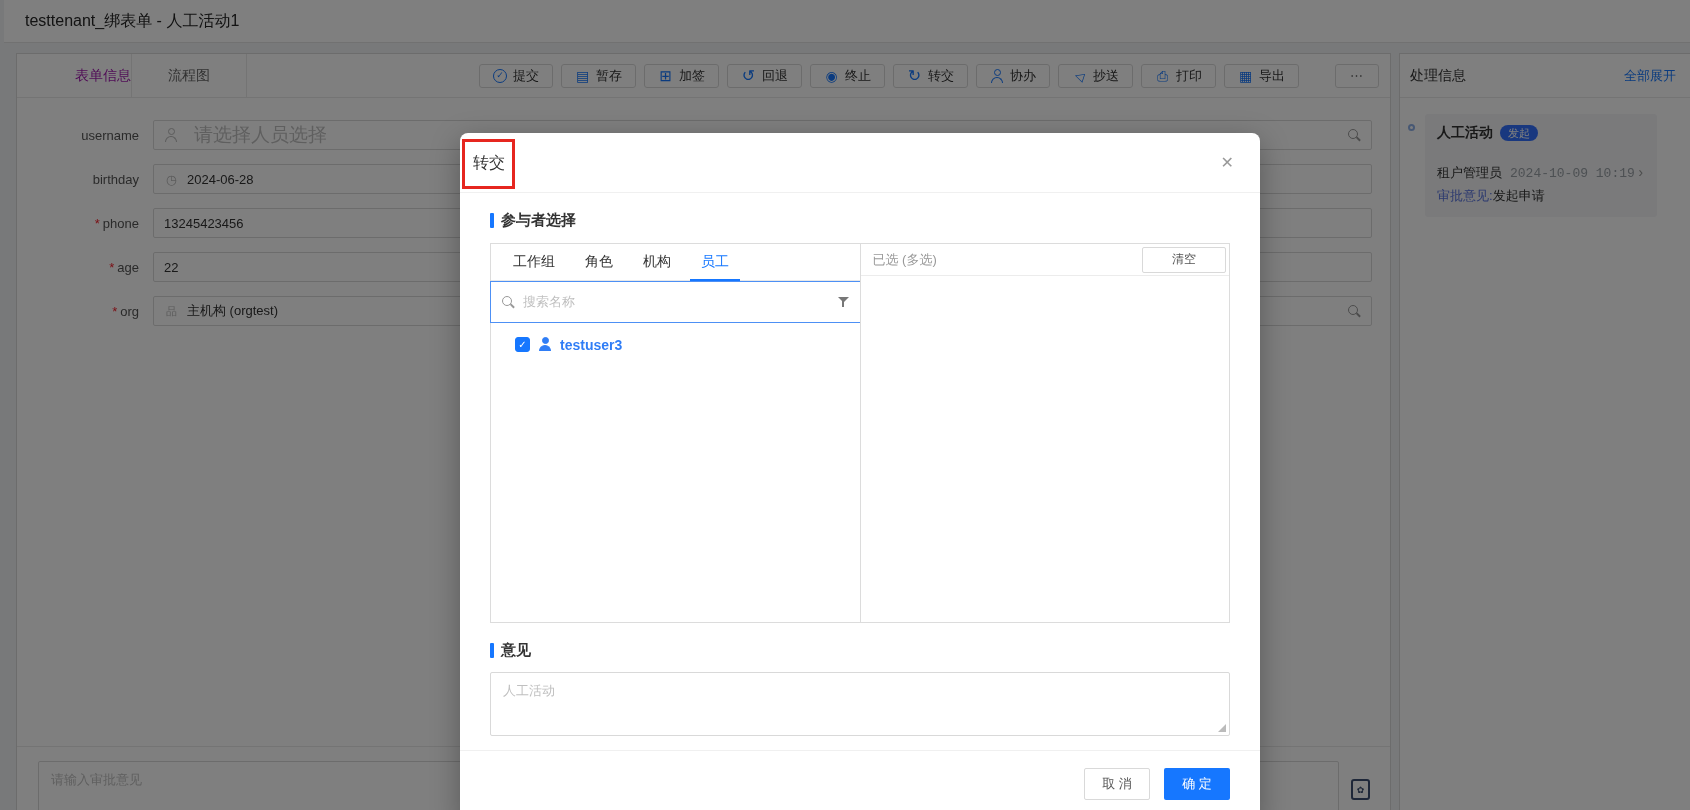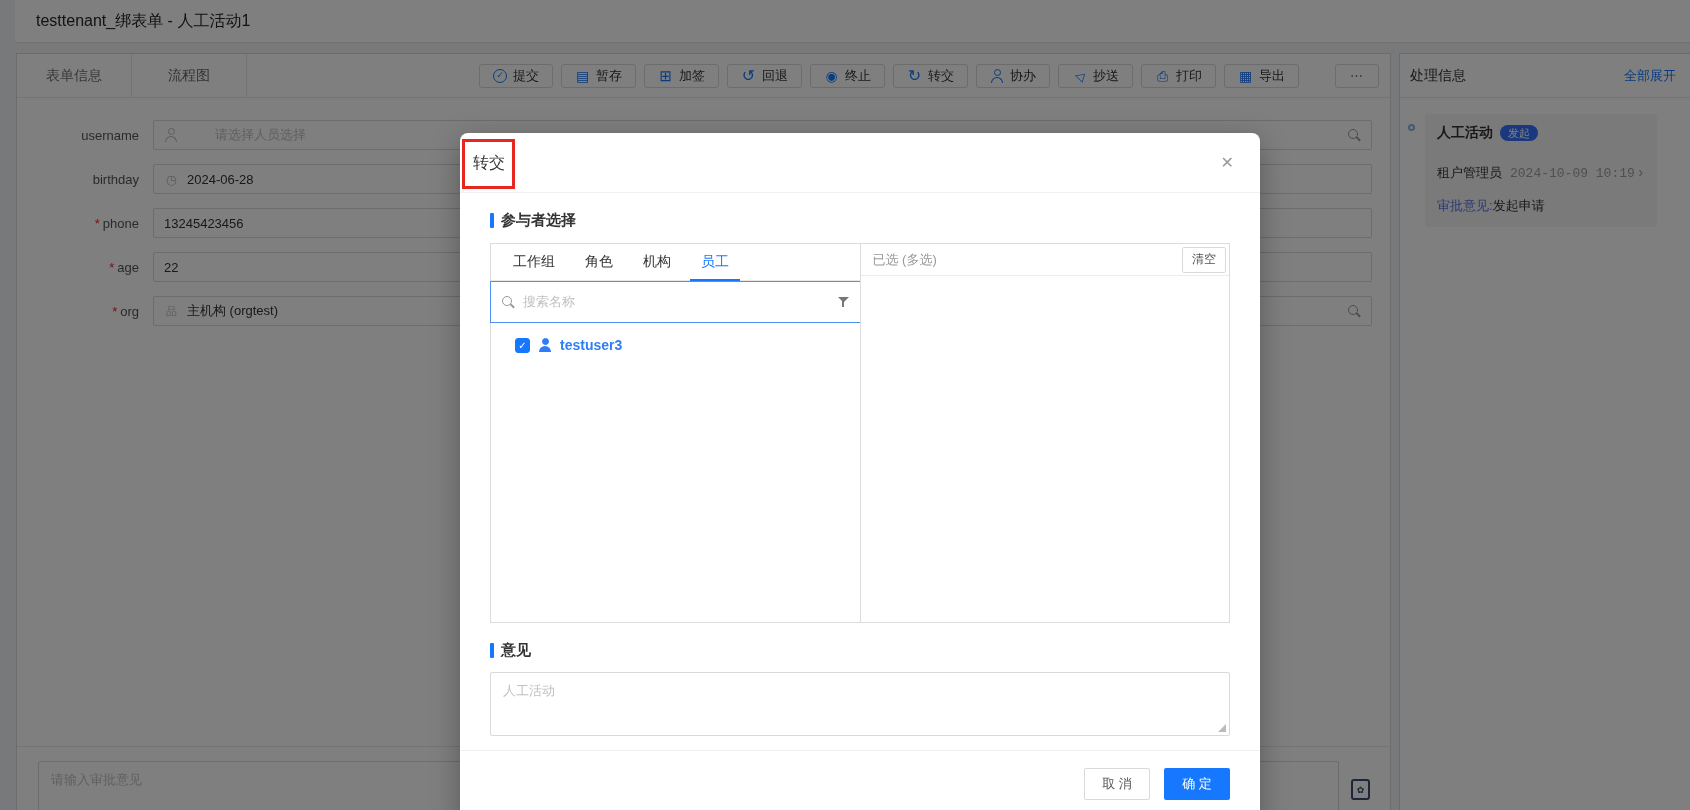--- a/index.html
+++ b/index.html
@@ -1,24 +1,24 @@
 <!DOCTYPE html>
 <html><head>
 <meta charset="utf-8">
 <style>
   *{margin:0;padding:0;box-sizing:border-box;}
   body{font-family:"Liberation Sans","DejaVu Sans",sans-serif;background:#555;}
   .screen{position:relative;width:1690px;height:810px;overflow:hidden;background:#f0f2f5;font-size:13px;color:#333;}
 
   
-  .titlebar{position:absolute;left:15px;top:0;right:0;height:43px;background:#fff;border-bottom:1px solid #e2e2e2;display:flex;align-items:center;padding-left:21px;font-size:16px;font-weight:500;color:#262626;}
+  .titlebar{position:absolute;left:4px;top:0;right:0;height:43px;background:#fff;border-bottom:1px solid #e2e2e2;display:flex;align-items:center;padding-left:21px;font-size:16px;font-weight:500;color:#262626;}
   .main-card{position:absolute;left:16px;top:53px;width:1375px;bottom:-20px;background:#fff;border:1px solid #d8d8d8;}
   .tabrow{display:flex;height:44px;border-bottom:1px solid #e8e8e8;align-items:stretch;}
   .ftab{width:115px;display:flex;align-items:center;justify-content:center;border-right:1px solid #e8e8e8;font-size:14px;color:#666;cursor:pointer;}
-  .ftab.active{color:#737373;}
+  .ftab.active{color:#a21caf;justify-content:flex-end;}
   .toolbar{flex:1;display:flex;align-items:center;justify-content:flex-end;gap:8px;padding-right:11px;}
   .tbtn{height:24px;display:inline-flex;align-items:center;gap:6px;padding:0 13px;background:#fff;border:1px solid #d9d9d9;border-radius:3px;font-size:13px;color:#333;cursor:pointer;}
   .tbtn .icx{color:#1677ff;}
   .more-btn{width:44px;justify-content:center;margin-left:28px;color:#555;letter-spacing:1px;}
 
   .icx{display:inline-flex;align-items:center;justify-content:center;width:15px;height:15px;font-size:14px;line-height:1;}
   .ic-submit-icon{border:1.3px solid currentColor;border-radius:50%;width:14px;height:14px;}
   .ic-submit-icon::before{content:"✓";font-size:9px;}
   .ic-save-icon::before{content:"▤";}
   .ic-addsign-icon::before{content:"⊞";font-size:15px;}
@@ -44,21 +44,21 @@
   .funnel::before{content:"";position:absolute;top:1px;left:1px;border-left:5px solid transparent;border-right:5px solid transparent;border-top:5px solid currentColor;width:1px;}
   .funnel::after{content:"";position:absolute;top:5px;left:5px;width:2px;height:6px;background:currentColor;}
 
   .form-area{padding:22px 18px 0 0;}
   .frow{display:flex;align-items:center;margin-bottom:14px;}
   .flabel{width:122px;text-align:right;margin-right:14px;color:#555;font-size:13px;flex:none;}
   .star{color:#f5222d;margin-right:3px;}
   .finput{flex:1;height:30px;border:1px solid #d9d9d9;border-radius:2px;display:flex;align-items:center;padding:0 10px;gap:8px;background:#fff;}
   .finput .lead{color:#b8b8b8;}
   .fvalue{color:#333;font-size:13px;}
-  .fplaceholder{color:#bfbfbf;font-size:13px;margin-left:21px;}
+  .fplaceholder{color:#bfbfbf;font-size:19px;}
   .finput .trail{margin-left:auto;color:#999;}
 
   .approval{position:absolute;left:0;right:0;top:692px;border-top:1px solid #e8e8e8;padding:14px 12px 0 21px;display:flex;align-items:flex-start;gap:12px;}
   .approval-box{flex:1;height:85px;border:1px solid #d9d9d9;border-radius:2px;padding:9px 12px;color:#bfbfbf;font-size:13px;background:#fff;}
   .bookmark{width:19px;height:21px;border:2px solid #3c4f72;border-radius:3px;display:flex;align-items:center;justify-content:center;color:#3c4f72;font-size:9px;margin:18px 8px 0 0;cursor:pointer;}
   .bookmark::before{content:"✿";}
 
   .right-panel{position:absolute;left:1399px;top:53px;right:0;bottom:-20px;background:#fff;border:1px solid #d8d8d8;border-right:none;}
   .rp-head{height:44px;display:flex;align-items:center;padding:0 14px 0 10px;border-bottom:1px solid #e8e8e8;}
   .rp-title{font-size:14px;color:#333;}
@@ -67,21 +67,21 @@
   .titem{display:flex;align-items:flex-start;}
   .tbullet{width:7px;height:7px;border:2px solid #8fb0e8;border-radius:50%;margin-top:10px;flex:none;}
   .tcard{flex:1;margin:0 33px 0 10px;background:#f4f5f7;border-radius:3px;padding:10px 12px 12px;}
   .tl1{display:flex;align-items:center;gap:7px;}
   .tnode{font-size:14px;font-weight:bold;color:#333;}
   .tbadge{background:#3370ff;color:#fff;font-size:11px;border-radius:9px;padding:2px 8px;line-height:1.1;}
   .tl2{display:flex;align-items:center;margin-top:22px;font-size:13px;font-family:Liberation Mono, monospace;}
   .toper{color:#333;}
   .ttime{color:#9aa0a6;margin-left:8px;}
   .tchev{margin-left:auto;color:#999;font-size:14px;cursor:pointer;}
-  .tl3{margin-top:15px;font-size:13px;}
+  .tl3{margin-top:5px;font-size:13px;}
   .tclabel{color:#5873de;}
   .tcomment{color:#333;}
 
   .edge-chevron{position:absolute;right:-7px;top:418px;color:#6f6f6f;font-size:22px;}
 
   
   .overlay{position:absolute;inset:0;background:rgba(0,0,0,0.5);z-index:20;}
   .modal{position:absolute;left:460px;top:133px;width:800px;bottom:-15px;background:#fff;border-radius:8px;box-shadow:0 8px 30px rgba(0,0,0,.3);z-index:30;}
   .m-head{position:relative;height:60px;border-bottom:1px solid #f0f0f0;}
   .m-title{position:absolute;left:13px;top:20px;font-size:16px;color:#333;}
@@ -95,30 +95,30 @@
   .p-left{flex:1;display:flex;flex-direction:column;min-width:0;}
   .p-tabs{height:37px;border-bottom:1px solid #e8e8e8;display:flex;align-items:stretch;padding-left:22px;gap:30px;flex:none;}
   .ptab{display:flex;align-items:center;font-size:14px;color:#333;position:relative;cursor:pointer;}
   .ptab.active{color:#1677ff;}
   .ptab.active::after{content:"";position:absolute;left:-11px;right:-11px;bottom:-1px;height:2px;background:#1677ff;}
   .p-search{height:42px;border:1px solid #4d90f5;margin:0 -1px;display:flex;align-items:center;padding:0 10px;gap:8px;flex:none;background:#fff;}
   .p-search .ic-search-icon{color:#999;}
   .p-search-ph{color:#bfbfbf;font-size:13px;}
   .p-search .funnel{margin-left:auto;}
   .tree{padding:14px 0 0 24px;}
-  .tree-item{display:flex;align-items:center;gap:8px;cursor:pointer;}
+  .tree-item{display:flex;align-items:flex-start;gap:8px;cursor:pointer;}
   .cb{width:15px;height:15px;border:1px solid #d9d9d9;border-radius:3px;background:#fff;flex:none;display:flex;align-items:center;justify-content:center;cursor:pointer;}
   .cb.checked{background:#1677ff;border-color:#1677ff;color:#fff;font-size:10px;}
   .cb.checked::before{content:"✓";}
   .tree-user-icon{color:#2f7df6;}
   .tree-name{color:#2f7df6;font-weight:bold;font-size:14px;}
   .p-right{flex:1;border-left:1px solid #dcdcdc;display:flex;flex-direction:column;min-width:0;}
   .sel-head{height:32px;display:flex;align-items:center;padding:0 3px 0 12px;border-bottom:1px solid #ececec;flex:none;}
   .sel-label{color:#999;font-size:13px;}
-  .clear-btn{margin-left:auto;height:26px;padding:0 9px;border:1px solid #d9d9d9;background:#fff;border-radius:2px;font-size:12px;color:#555;cursor:pointer;}
+  .clear-btn{margin-left:auto;height:26px;padding:0 29px;border:1px solid #d9d9d9;background:#fff;border-radius:2px;font-size:12px;color:#555;cursor:pointer;}
   .sel-row{height:37px;display:flex;align-items:center;padding-left:18px;gap:9px;border-bottom:1px solid #f2f2f2;}
   .anno-sel{border:3px solid #e6261f;min-width:155px;text-align:center;padding:1px 10px;font-size:13px;color:#333;}
   .opinion-box{margin-top:12px;height:64px;border:1px solid #d9d9d9;border-radius:2px;padding:9px 12px;color:#c0c0c0;font-size:13px;position:relative;}
   .opinion-box::after{content:"";position:absolute;right:3px;bottom:3px;width:8px;height:8px;background:#bbb;clip-path:polygon(100% 0,100% 100%,0 100%);}
   .m-foot{margin-top:14px;border-top:1px solid #f0f0f0;padding:17px 30px 0;display:flex;justify-content:flex-end;gap:14px;}
   .btn-cancel{width:66px;height:32px;background:#fff;border:1px solid #d9d9d9;border-radius:2px;font-size:13px;color:#555;cursor:pointer;}
   .btn-confirm{width:66px;height:32px;background:#1677ff;border:none;border-radius:2px;font-size:13px;color:#fff;cursor:pointer;}
 </style>
 </head>
 <body>

